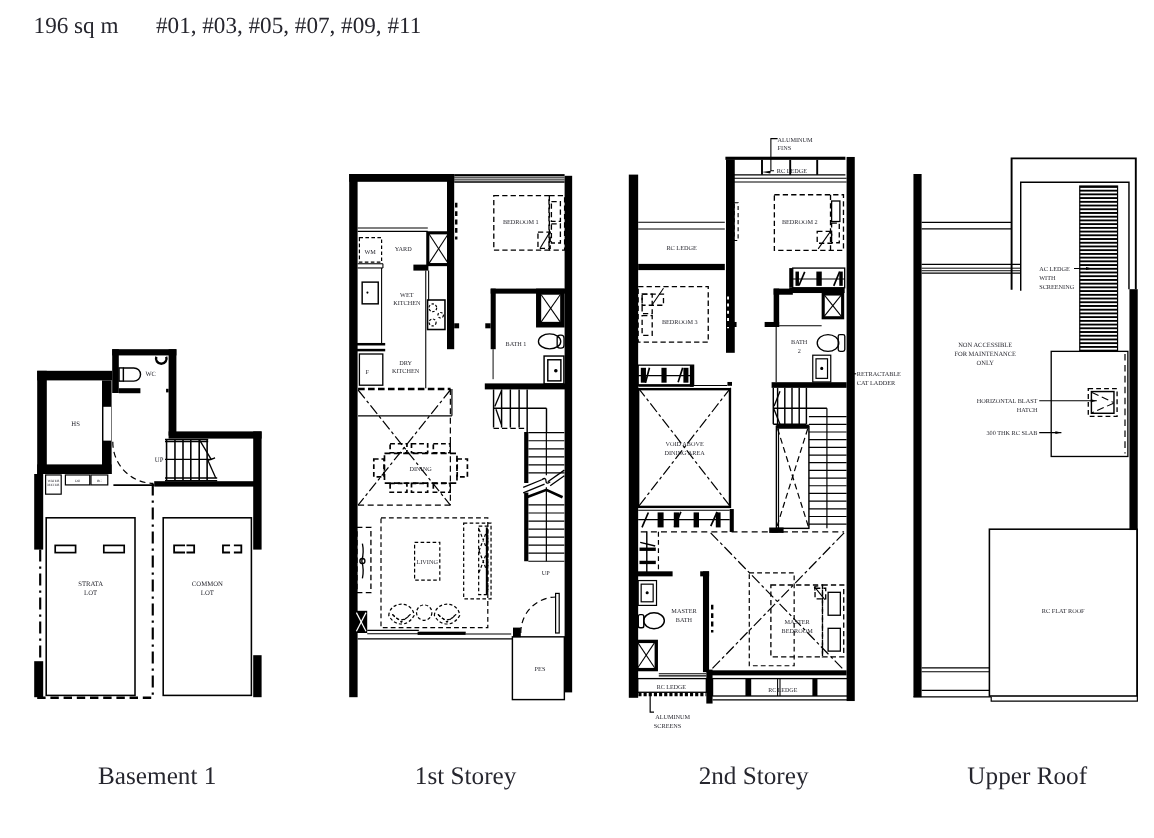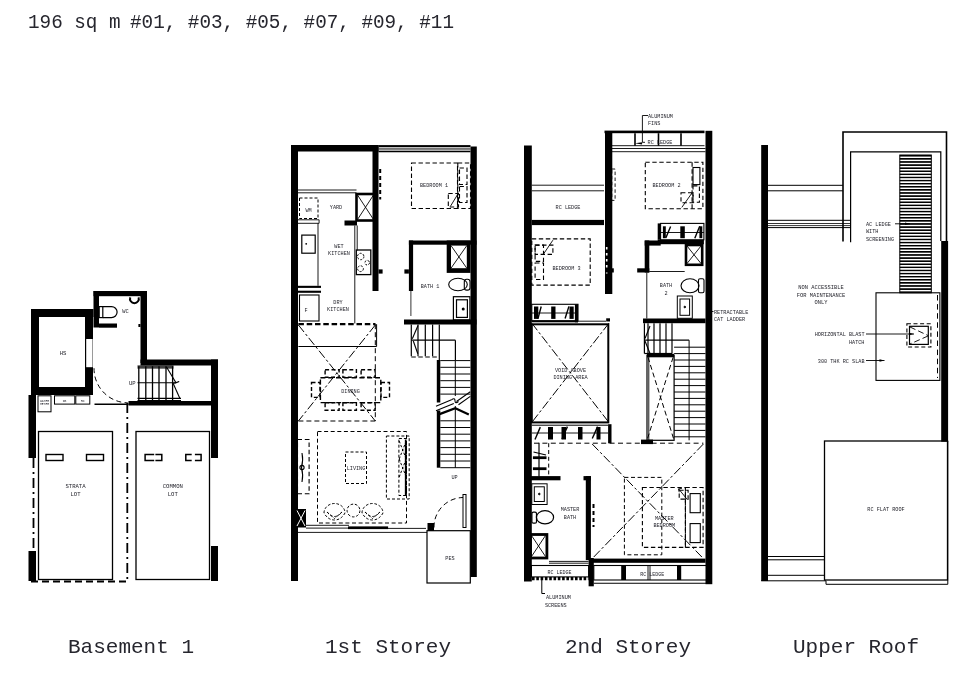--- a/index.html
+++ b/index.html
@@ -1,17 +1,17 @@
 <!DOCTYPE html>
 <html><head>
 <meta charset="utf-8">
 <style>
   html,body{margin:0;padding:0;background:#ffffff;}
   .page{position:relative;width:962px;height:698px;background:#fff;overflow:hidden;
-        font-family:Liberation Mono, monospace;}
+        font-family:Liberation Serif, serif;}
   svg{position:absolute;left:0;top:0;}
   text{fill:#26262e;}
 </style>
 </head>
 <body>
 <div class="page">
 <svg width="962" height="698" viewBox="0 0 962 698">
 <defs>
   <pattern id="hstripe" width="4" height="3.1" patternUnits="userSpaceOnUse">
     <rect width="4" height="1.55" fill="#000"></rect>

